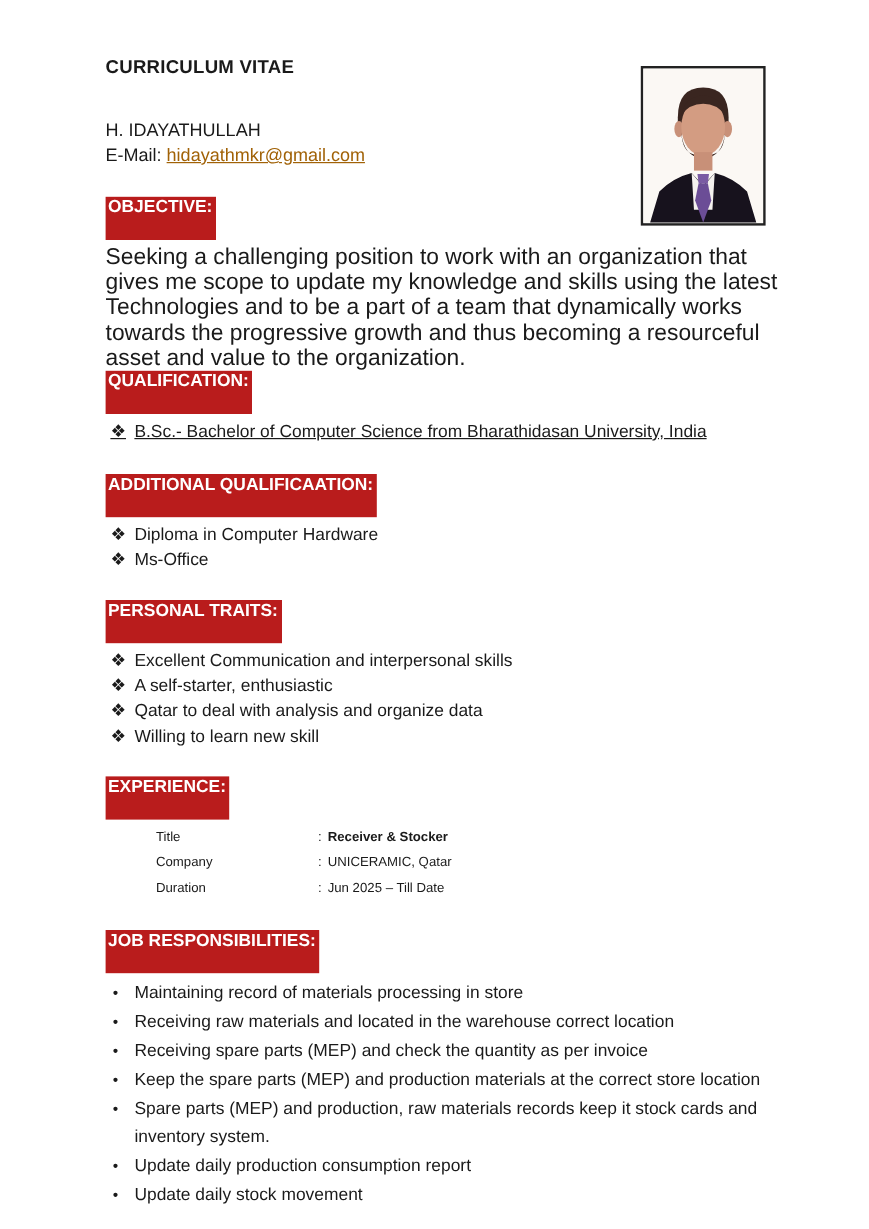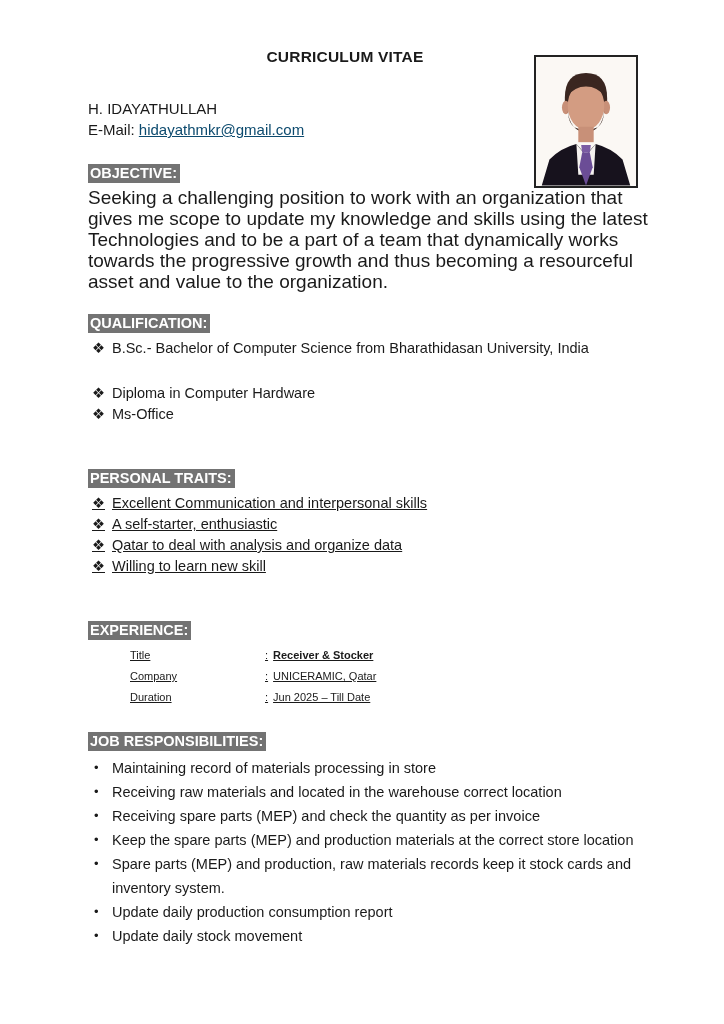--- a/index.html
+++ b/index.html
@@ -8,53 +8,53 @@
     position:relative;
     width:724px; height:1024px;
     background:#ffffff;
     font-family:"Liberation Sans", sans-serif;
     color:#1a1a1a;
     overflow:hidden;
   }
   .content { padding:48px 62px 0 88px; }
 
   .title {
-    text-align:center;
+    text-align:left;
     font-size:15.5px;
     font-weight:bold;
     letter-spacing:.2px;
     margin-bottom:32px;
     margin-right:60px;
   }
 
   .contact { line-height:21px; font-size:15px; }
   .contact .name, .contact .mob { font-weight:normal; }
-  .email-line a { color:#0c4a6e; text-decoration:underline; }
+  .email-line a { color:#a16207; text-decoration:underline; }
 
   .photo {
     position:absolute;
     left:534px; top:55px;
     width:104px; height:133px;
     border:2px solid #222;
     background:#fdfcfa;
     overflow:hidden;
   }
   .photo svg { display:block; width:100%; height:100%; }
 
   section { margin-top:24px; }
-  section.tight { margin-top:22px; }
-  section.roomy { margin-top:44px;text-decoration:underline; }
+  section.tight { margin-top:0;text-decoration:underline; }
+  section.roomy { margin-top:22px; }
 
   .chip {
     display:inline-block;
-    background:#737373;
+    background:#b91c1c;
     color:#ffffff;
     font-size:14.5px;
     font-weight:bold;
-    padding:1px 3px 2px 2px;
+    padding:1px 3px 19px 2px;
     line-height:16px;
   }
 
   .para {
     margin-top:4px;
     width:578px;
     font-size:19px;
     line-height:21px;
   }
 
@@ -123,20 +123,21 @@
       <div class="list">
 
           <div class="li">
             <span class="marker">❖</span>
             <span class="text">B.Sc.- Bachelor of Computer Science from Bharathidasan University, India</span>
           </div>
         </div>
     </section>
 
     <section>
+      <h2 class="chip">ADDITIONAL QUALIFICAATION:</h2>
       <div class="list">
 
           <div class="li">
             <span class="marker">❖</span>
             <span class="text">Diploma in Computer Hardware</span>
           </div>
 
           <div class="li">
             <span class="marker">❖</span>
             <span class="text">Ms-Office</span>

